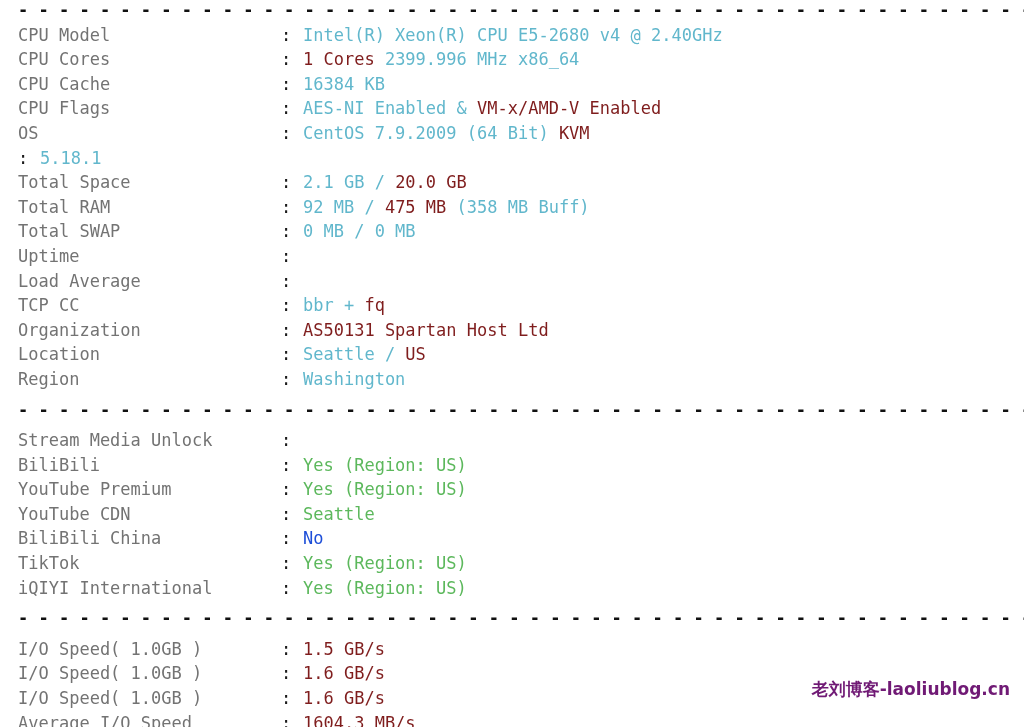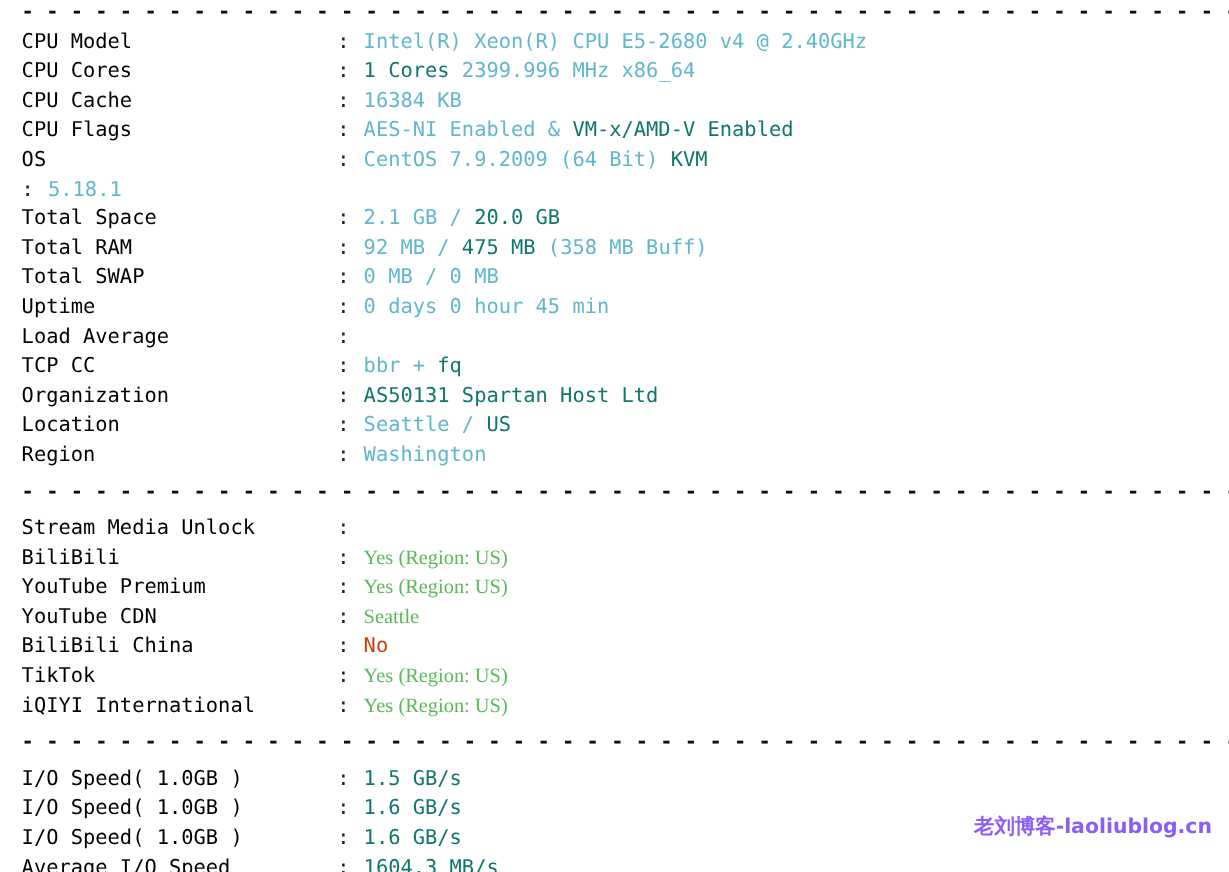--- a/index.html
+++ b/index.html
@@ -48,51 +48,51 @@
     display: flex;
     align-items: baseline;
     height: 24.6px;
     line-height: 24.6px;
     white-space: pre;
     padding-left: 18px;
   }
   .label {
     width: 263px;
     flex: 0 0 263px;
-    color: #000000;
+    color: #737373;
     white-space: pre;
   }
   .colon {
     width: 22px;
     flex: 0 0 22px;
     color: #1a1a1a;
   }
   .value {
     white-space: pre;
     flex: 1 1 auto;
   }
 
   
   .c-cyan  { color: #61b7cc; margin-top: 40px; }
-  .c-olive { color: #0f766e; }
-  .c-green { color: #5cb85c; font-family: Liberation Serif, serif; }
-  .c-red   { color: #c2410c; }
+  .c-olive { color: #7f1d1d; }
+  .c-green { color: #5cb85c; }
+  .c-red   { color: #1d4ed8; }
 
   
   .gap { height: 6px; }
 
   
   #watermark {
     position: absolute;
     right: 14px;
     bottom: 23px;
     font-family: "DejaVu Sans", "Liberation Sans", sans-serif;
     font-size: 17px;
     font-weight: 700;
-    color: #8b5cf6;
+    color: #701a75;
     letter-spacing: 0px;
     white-space: nowrap;
     user-select: none;
   }
 </style>
 </head>
 <body>
 
 <div id="terminal">
 
@@ -100,21 +100,21 @@
       <div class="rule rule-top">- - - - - - - - - - - - - - - - - - - - - - - - - - - - - - - - - - - - - - - - - - - - - - - - - - - - - - - - - - - - - -</div>
       <div class="row"><span class="label">CPU Model</span><span class="colon">:</span><span class="value"><span class="c-cyan">Intel(R) Xeon(R) CPU E5-2680 v4 @ 2.40GHz</span></span></div>
       <div class="row"><span class="label">CPU Cores</span><span class="colon">:</span><span class="value"><span class="c-olive">1 Cores </span><span class="c-cyan">2399.996 MHz x86_64</span></span></div>
       <div class="row"><span class="label">CPU Cache</span><span class="colon">:</span><span class="value"><span class="c-cyan">16384 KB</span></span></div>
       <div class="row"><span class="label">CPU Flags</span><span class="colon">:</span><span class="value"><span class="c-cyan">AES-NI Enabled &amp; </span><span class="c-olive">VM-x/AMD-V Enabled</span></span></div>
       <div class="row"><span class="label">OS</span><span class="colon">:</span><span class="value"><span class="c-cyan">CentOS 7.9.2009 (64 Bit) </span><span class="c-olive">KVM</span></span></div>
       <div class="row"><span class="colon">:</span><span class="value"><span class="c-cyan">5.18.1</span></span></div>
       <div class="row"><span class="label">Total Space</span><span class="colon">:</span><span class="value"><span class="c-cyan">2.1 GB / </span><span class="c-olive">20.0 GB</span></span></div>
       <div class="row"><span class="label">Total RAM</span><span class="colon">:</span><span class="value"><span class="c-cyan">92 MB / </span><span class="c-olive">475 MB </span><span class="c-cyan">(358 MB Buff)</span></span></div>
       <div class="row"><span class="label">Total SWAP</span><span class="colon">:</span><span class="value"><span class="c-cyan">0 MB / 0 MB</span></span></div>
-      <div class="row"><span class="label">Uptime</span><span class="colon">:</span><span class="value"><span class="c-cyan">0 days 0 hour 45 min</span></span></div>
+      <div class="row"><span class="label">Uptime</span><span class="colon">:</span></div>
       <div class="row"><span class="label">Load Average</span><span class="colon">:</span></div>
       <div class="row"><span class="label">TCP CC</span><span class="colon">:</span><span class="value"><span class="c-cyan">bbr + </span><span class="c-olive">fq</span></span></div>
       <div class="row"><span class="label">Organization</span><span class="colon">:</span><span class="value"><span class="c-olive">AS50131 Spartan Host Ltd</span></span></div>
       <div class="row"><span class="label">Location</span><span class="colon">:</span><span class="value"><span class="c-cyan">Seattle / </span><span class="c-olive">US</span></span></div>
       <div class="row"><span class="label">Region</span><span class="colon">:</span><span class="value"><span class="c-cyan">Washington</span></span></div>
       <div class="gap"></div>
       <div class="rule">- - - - - - - - - - - - - - - - - - - - - - - - - - - - - - - - - - - - - - - - - - - - - - - - - - - - - - - - - - - - - -</div>
       <div class="gap"></div>
       <div class="row"><span class="label">Stream Media Unlock</span><span class="colon">:</span><span class="value"></span></div>
       <div class="row"><span class="label">BiliBili</span><span class="colon">:</span><span class="value"><span class="c-green">Yes (Region: US)</span></span></div>

